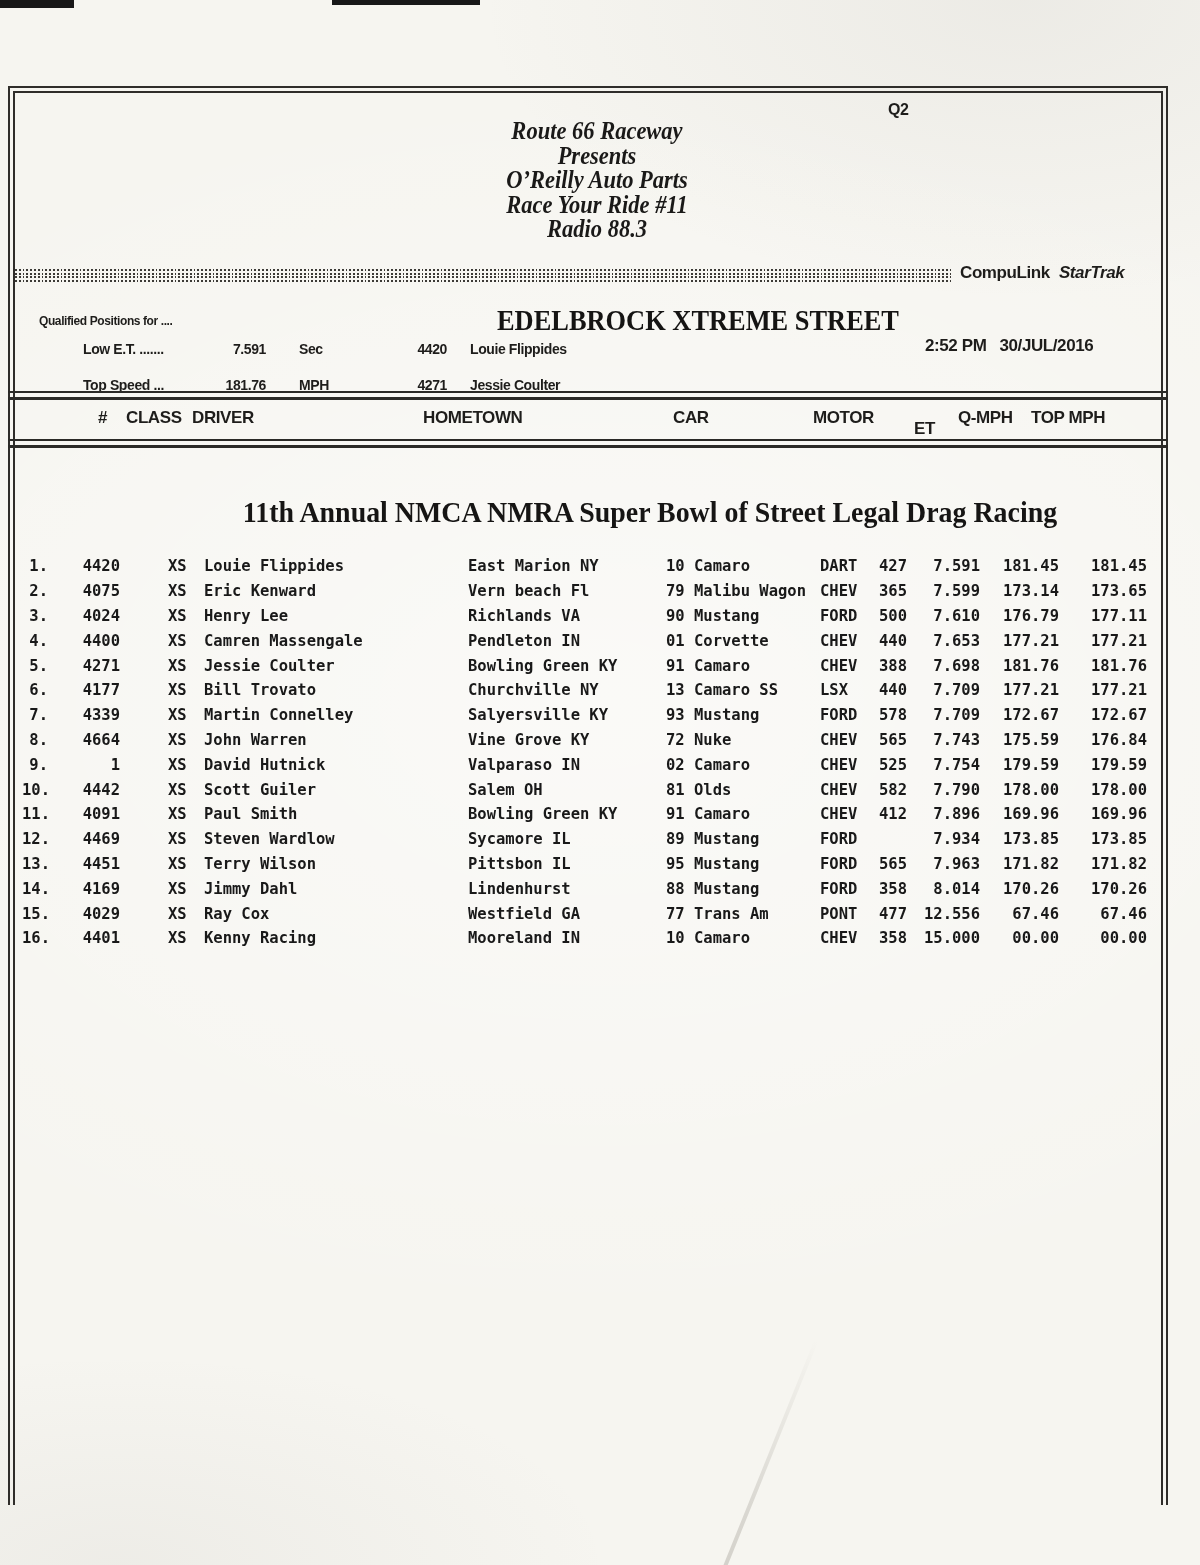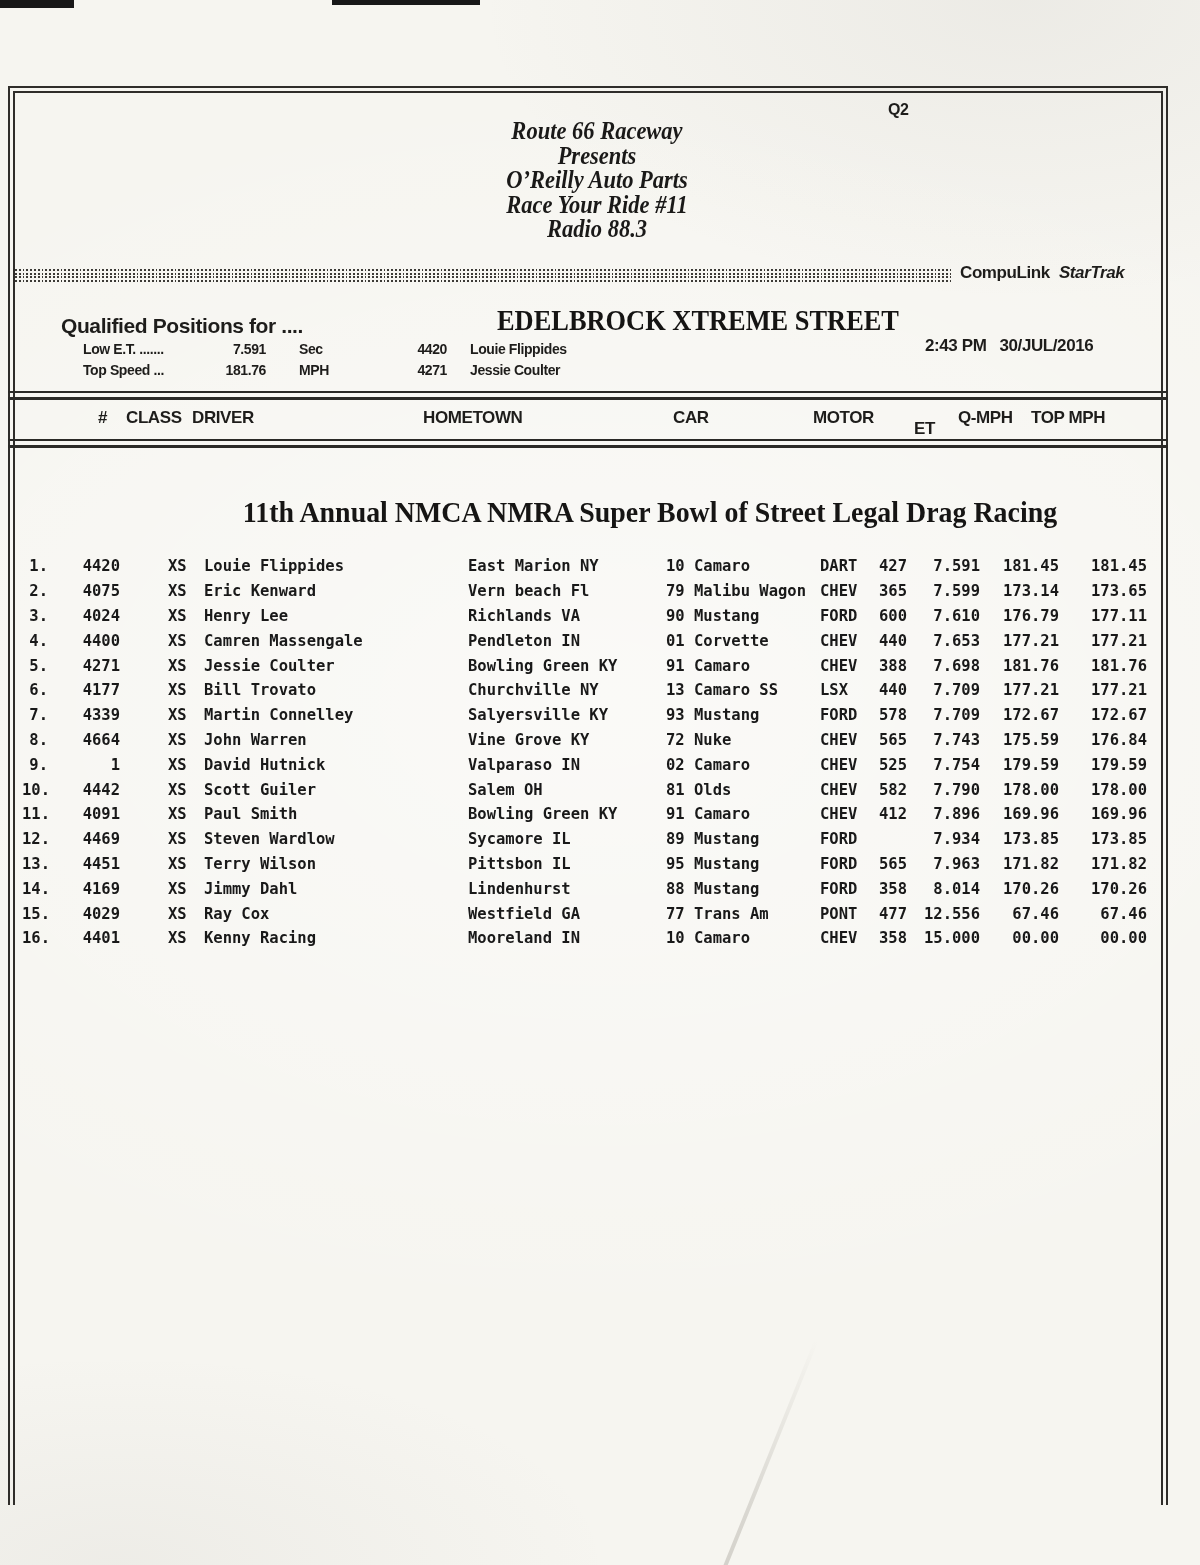--- a/index.html
+++ b/index.html
@@ -40,23 +40,23 @@
   }
 
   .dotline{left:0;top:176px;width:936px;}
   .dotrow{
     height:2px;margin-bottom:1.6px;
     background-image:repeating-linear-gradient(90deg,#3c3a36 0 1.8px,transparent 1.8px 3.8px);
   }
   .compulink{left:945px;top:170px;font-size:17px;white-space:nowrap;}
   .compulink .b2{margin-left:9px;font-style:italic;}
 
-  .qual-heading{left:46px;top:221px;font-size:21px;}
+  .qual-heading{left:24px;top:221px;font-size:12px;}
   .qline{left:68px;height:22px;width:640px;font-size:14px;}
-  .qline1{top:248px;} .qline2{top:269px;}
+  .qline1{top:248px;} .qline2{top:284px;}
   .qline > span{position:absolute;white-space:nowrap;}
   .ql-label{left:0;}
   .ql-val{left:100px;width:83px;text-align:right;}
   .ql-unit{left:216px;}
   .ql-car{left:294px;width:70px;text-align:right;}
   .ql-driver{left:387px;}
 
   .class-title{
     left:433px;top:210px;width:500px;text-align:center;
     font-family:"Liberation Serif", serif;font-weight:700;font-size:30px;color:#151413;
@@ -141,21 +141,21 @@
     <span class="ql-label">Top Speed ...</span>
     <span class="ql-val">181.76</span>
     <span class="ql-unit">MPH</span>
     <span class="ql-car">4271</span>
     <span class="ql-driver">Jessie Coulter</span>
   </div>
 
   <div class="class-title">EDELBROCK XTREME STREET</div>
 
   <div class="printinfo cond">
-    <span class="ptime">2:43 PM</span><span class="pdate">30/JUL/2016</span>
+    <span class="ptime">2:52 PM</span><span class="pdate">30/JUL/2016</span>
   </div>
 
   <div class="dline dline1"></div>
 
   <div class="thead cond">
     <span class="th-num">#</span>
     <span class="th-class">CLASS</span>
     <span class="th-driver">DRIVER</span>
     <span class="th-hometown">HOMETOWN</span>
     <span class="th-car">CAR</span>
@@ -199,21 +199,21 @@
   </div>
 
   <div class="trow">
     <span class="c-pos">3.</span>
     <span class="c-num">4024</span>
     <span class="c-cls">XS</span>
     <span class="c-drv">Henry Lee</span>
     <span class="c-hom">Richlands VA</span>
     <span class="c-car">90 Mustang</span>
     <span class="c-mot">FORD</span>
-    <span class="c-ci">600</span>
+    <span class="c-ci">500</span>
     <span class="c-et">7.610</span>
     <span class="c-qm">176.79</span>
     <span class="c-tm">177.11</span>
   </div>
 
   <div class="trow">
     <span class="c-pos">4.</span>
     <span class="c-num">4400</span>
     <span class="c-cls">XS</span>
     <span class="c-drv">Camren Massengale</span>

